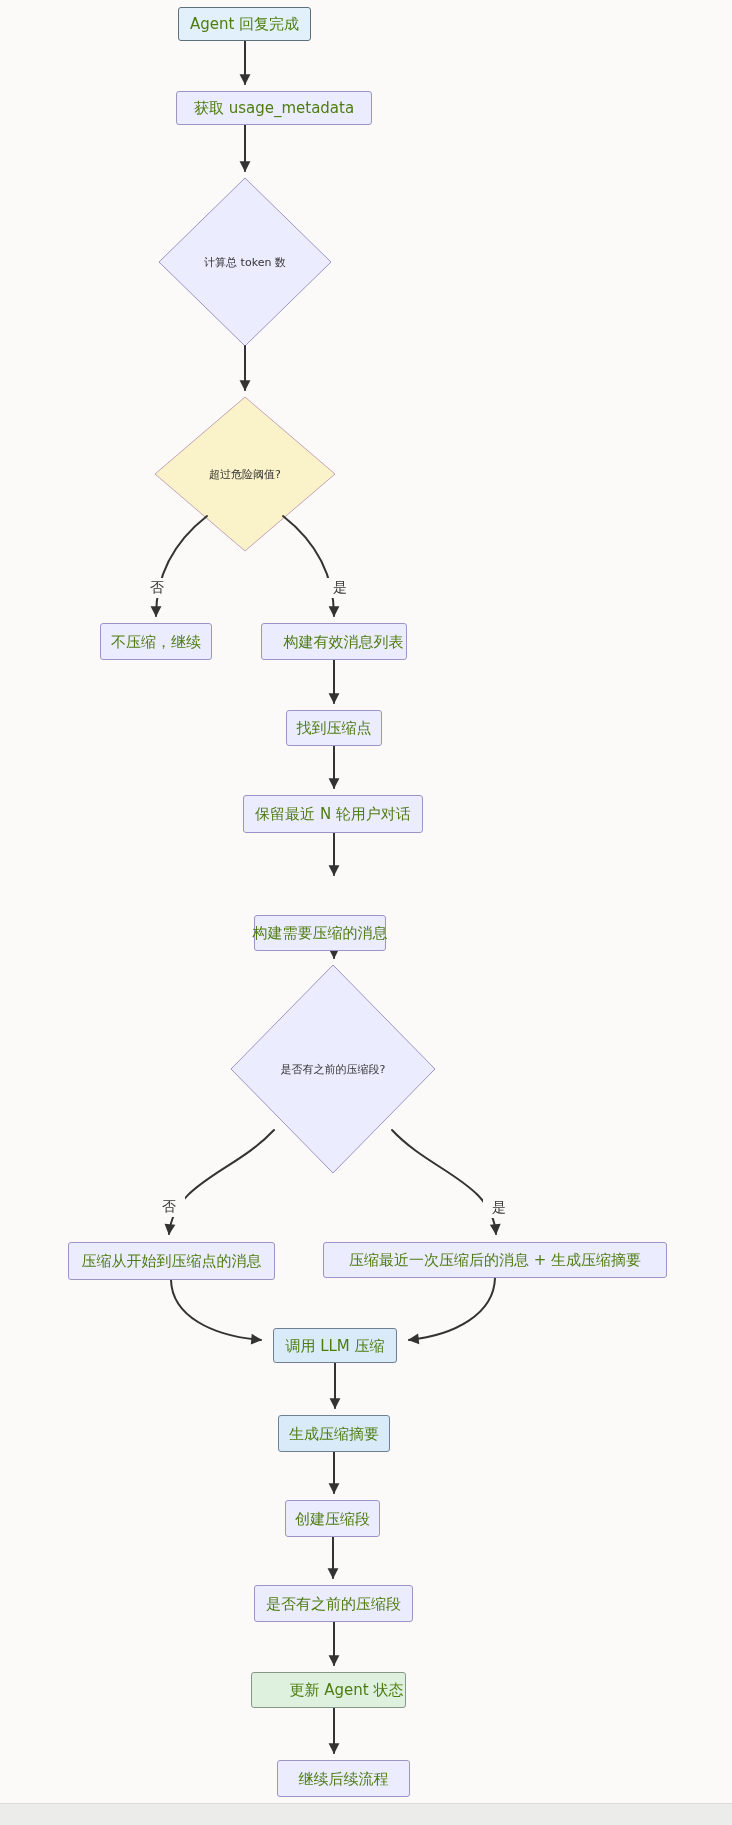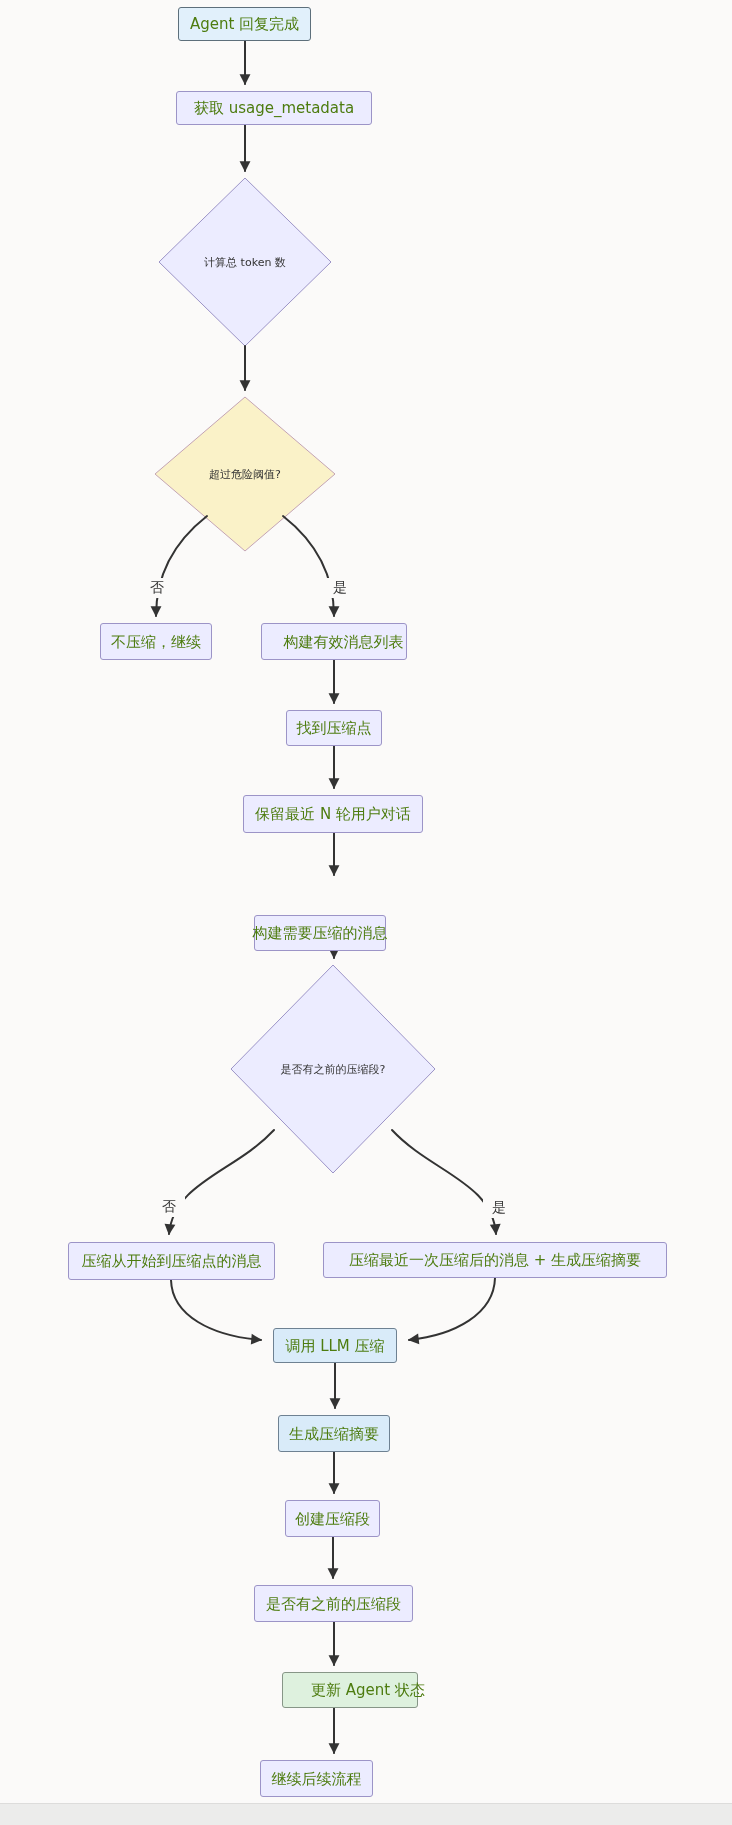--- a/index.html
+++ b/index.html
@@ -138,18 +138,18 @@
   <div class="node" style="left:323px; top:1242px; width:344px; height:36px;">压缩最近一次压缩后的消息 + 生成压缩摘要</div>
 
   <div class="node blue" style="left:273px; top:1328px; width:124px; height:35px;">调用 LLM 压缩</div>
 
   <div class="node blue" style="left:278px; top:1415px; width:112px; height:37px;">生成压缩摘要</div>
 
   <div class="node" style="left:285px; top:1500px; width:95px; height:37px;">创建压缩段</div>
 
   <div class="node" style="left:254px; top:1585px; width:159px; height:37px;">是否有之前的压缩段</div>
 
-  <div class="node green" style="left:282px; top:1672px; width:136px; height:36px;padding-left:36px;">更新 Agent 状态</div>
+  <div class="node green" style="left:251px; top:1672px; width:155px; height:36px;padding-left:36px;">更新 Agent 状态</div>
 
-  <div class="node" style="left:260px; top:1760px; width:113px; height:37px;">继续后续流程</div>
+  <div class="node" style="left:277px; top:1760px; width:133px; height:37px;">继续后续流程</div>
 
   <div class="footer-strip"></div>
 </div>
 
 </body></html>

